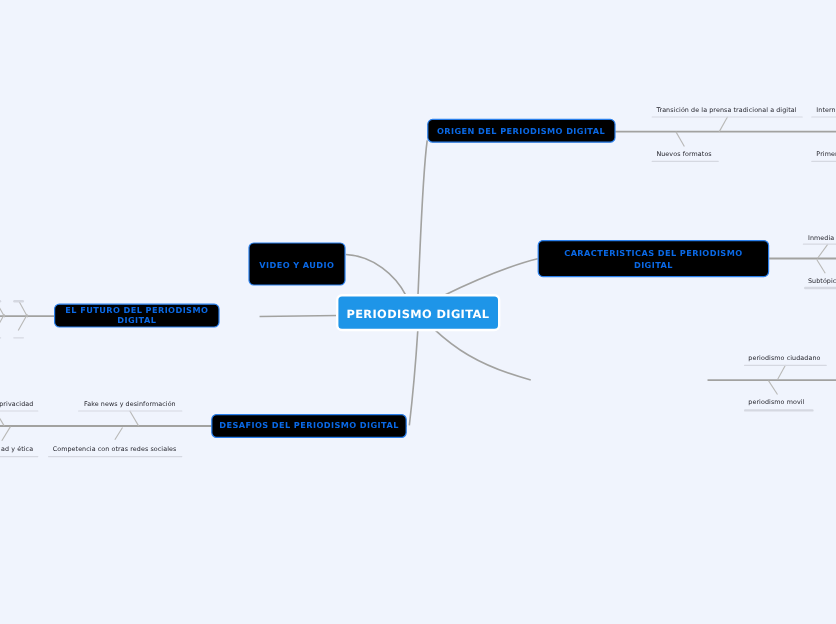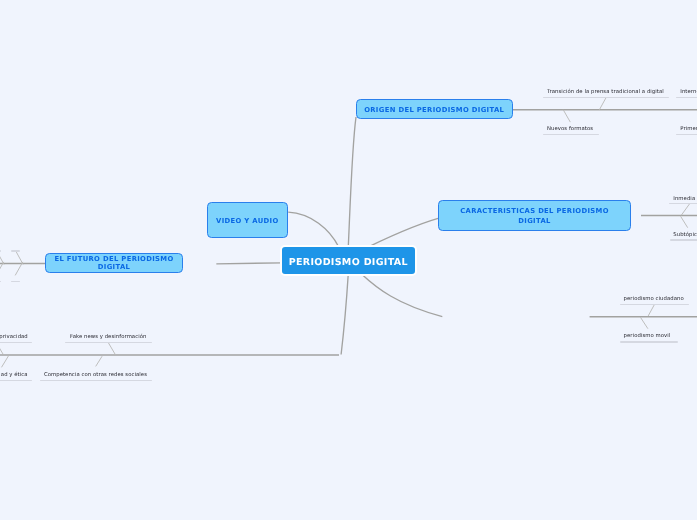--- a/index.html
+++ b/index.html
@@ -6,21 +6,21 @@
   html,body{margin:0;padding:0;}
   body{width:697px;height:520px;background:#f0f4fd;overflow:hidden;
        font-family:"DejaVu Sans",sans-serif;-webkit-font-smoothing:antialiased;
        text-rendering:geometricPrecision;}
   #stage{position:relative;width:697px;height:520px;overflow:hidden;}
   svg.links{position:absolute;left:0;top:0;width:697px;height:520px;overflow:visible;}
   .node{position:absolute;box-sizing:border-box;display:flex;align-items:center;
         justify-content:center;text-align:center;}
   .central{background:#1e95e8;border-radius:5px;color:#fff;font-weight:bold;
            font-size:9.5px;letter-spacing:.32px;border:2.4px solid #fff;padding-top:4px;}
-  .main{background:#7dd3fc;border:1.8px solid #2a7fec;border-radius:4.5px;color:#0a68e4;
+  .main{background:#000000;border:1.8px solid #2a7fec;border-radius:4.5px;color:#0a68e4;
         font-weight:bold;font-size:6.8px;letter-spacing:.35px;padding-top:1px;}
   .leaf{position:absolute;font-size:5.3px;color:#26262e;white-space:nowrap;
         letter-spacing:.07px;line-height:6px;}
   .ul{position:absolute;height:1.45px;background:#d5d8e1;border-radius:1px;}
 </style>
 </head>
 <body>
 
 <div id="stage">
 
@@ -59,25 +59,28 @@
   </svg>
 
   <div class="node central" style="left:279.6px;top:245px;width:137.3px;height:30.5px;">
     <span>PERIODISMO DIGITAL</span>
   </div>
 
   <div class="node main" style="left:355.7px;top:99.1px;width:157px;height:20.4px;">
     <span>ORIGEN DEL PERIODISMO DIGITAL</span>
   </div>
 
-  <div class="node main" style="left:438px;top:199.8px;width:193px;height:31px;line-height:9.6px;padding:3px 18px 0;">
+  <div class="node main" style="left:448px;top:199.8px;width:193px;height:31px;line-height:9.6px;padding:3px 18px 0;">
     <span>CARACTERISTICAS DEL PERIODISMO DIGITAL</span>
   </div>
 
 
+  <div class="node main" style="left:176px;top:344.5px;width:163px;height:20.5px;">
+    <span>DESAFIOS DEL PERIODISMO DIGITAL</span>
+  </div>
 
   <div class="node main" style="left:45px;top:252.6px;width:138px;height:20.4px;">
     <span>EL FUTURO DEL PERIODISMO DIGITAL</span>
   </div>
 
   <div class="node main" style="left:206.7px;top:202px;width:81.3px;height:36px;">
     <span>VIDEO Y AUDIO</span>
   </div>
 
   <div id="leaf-layer">

